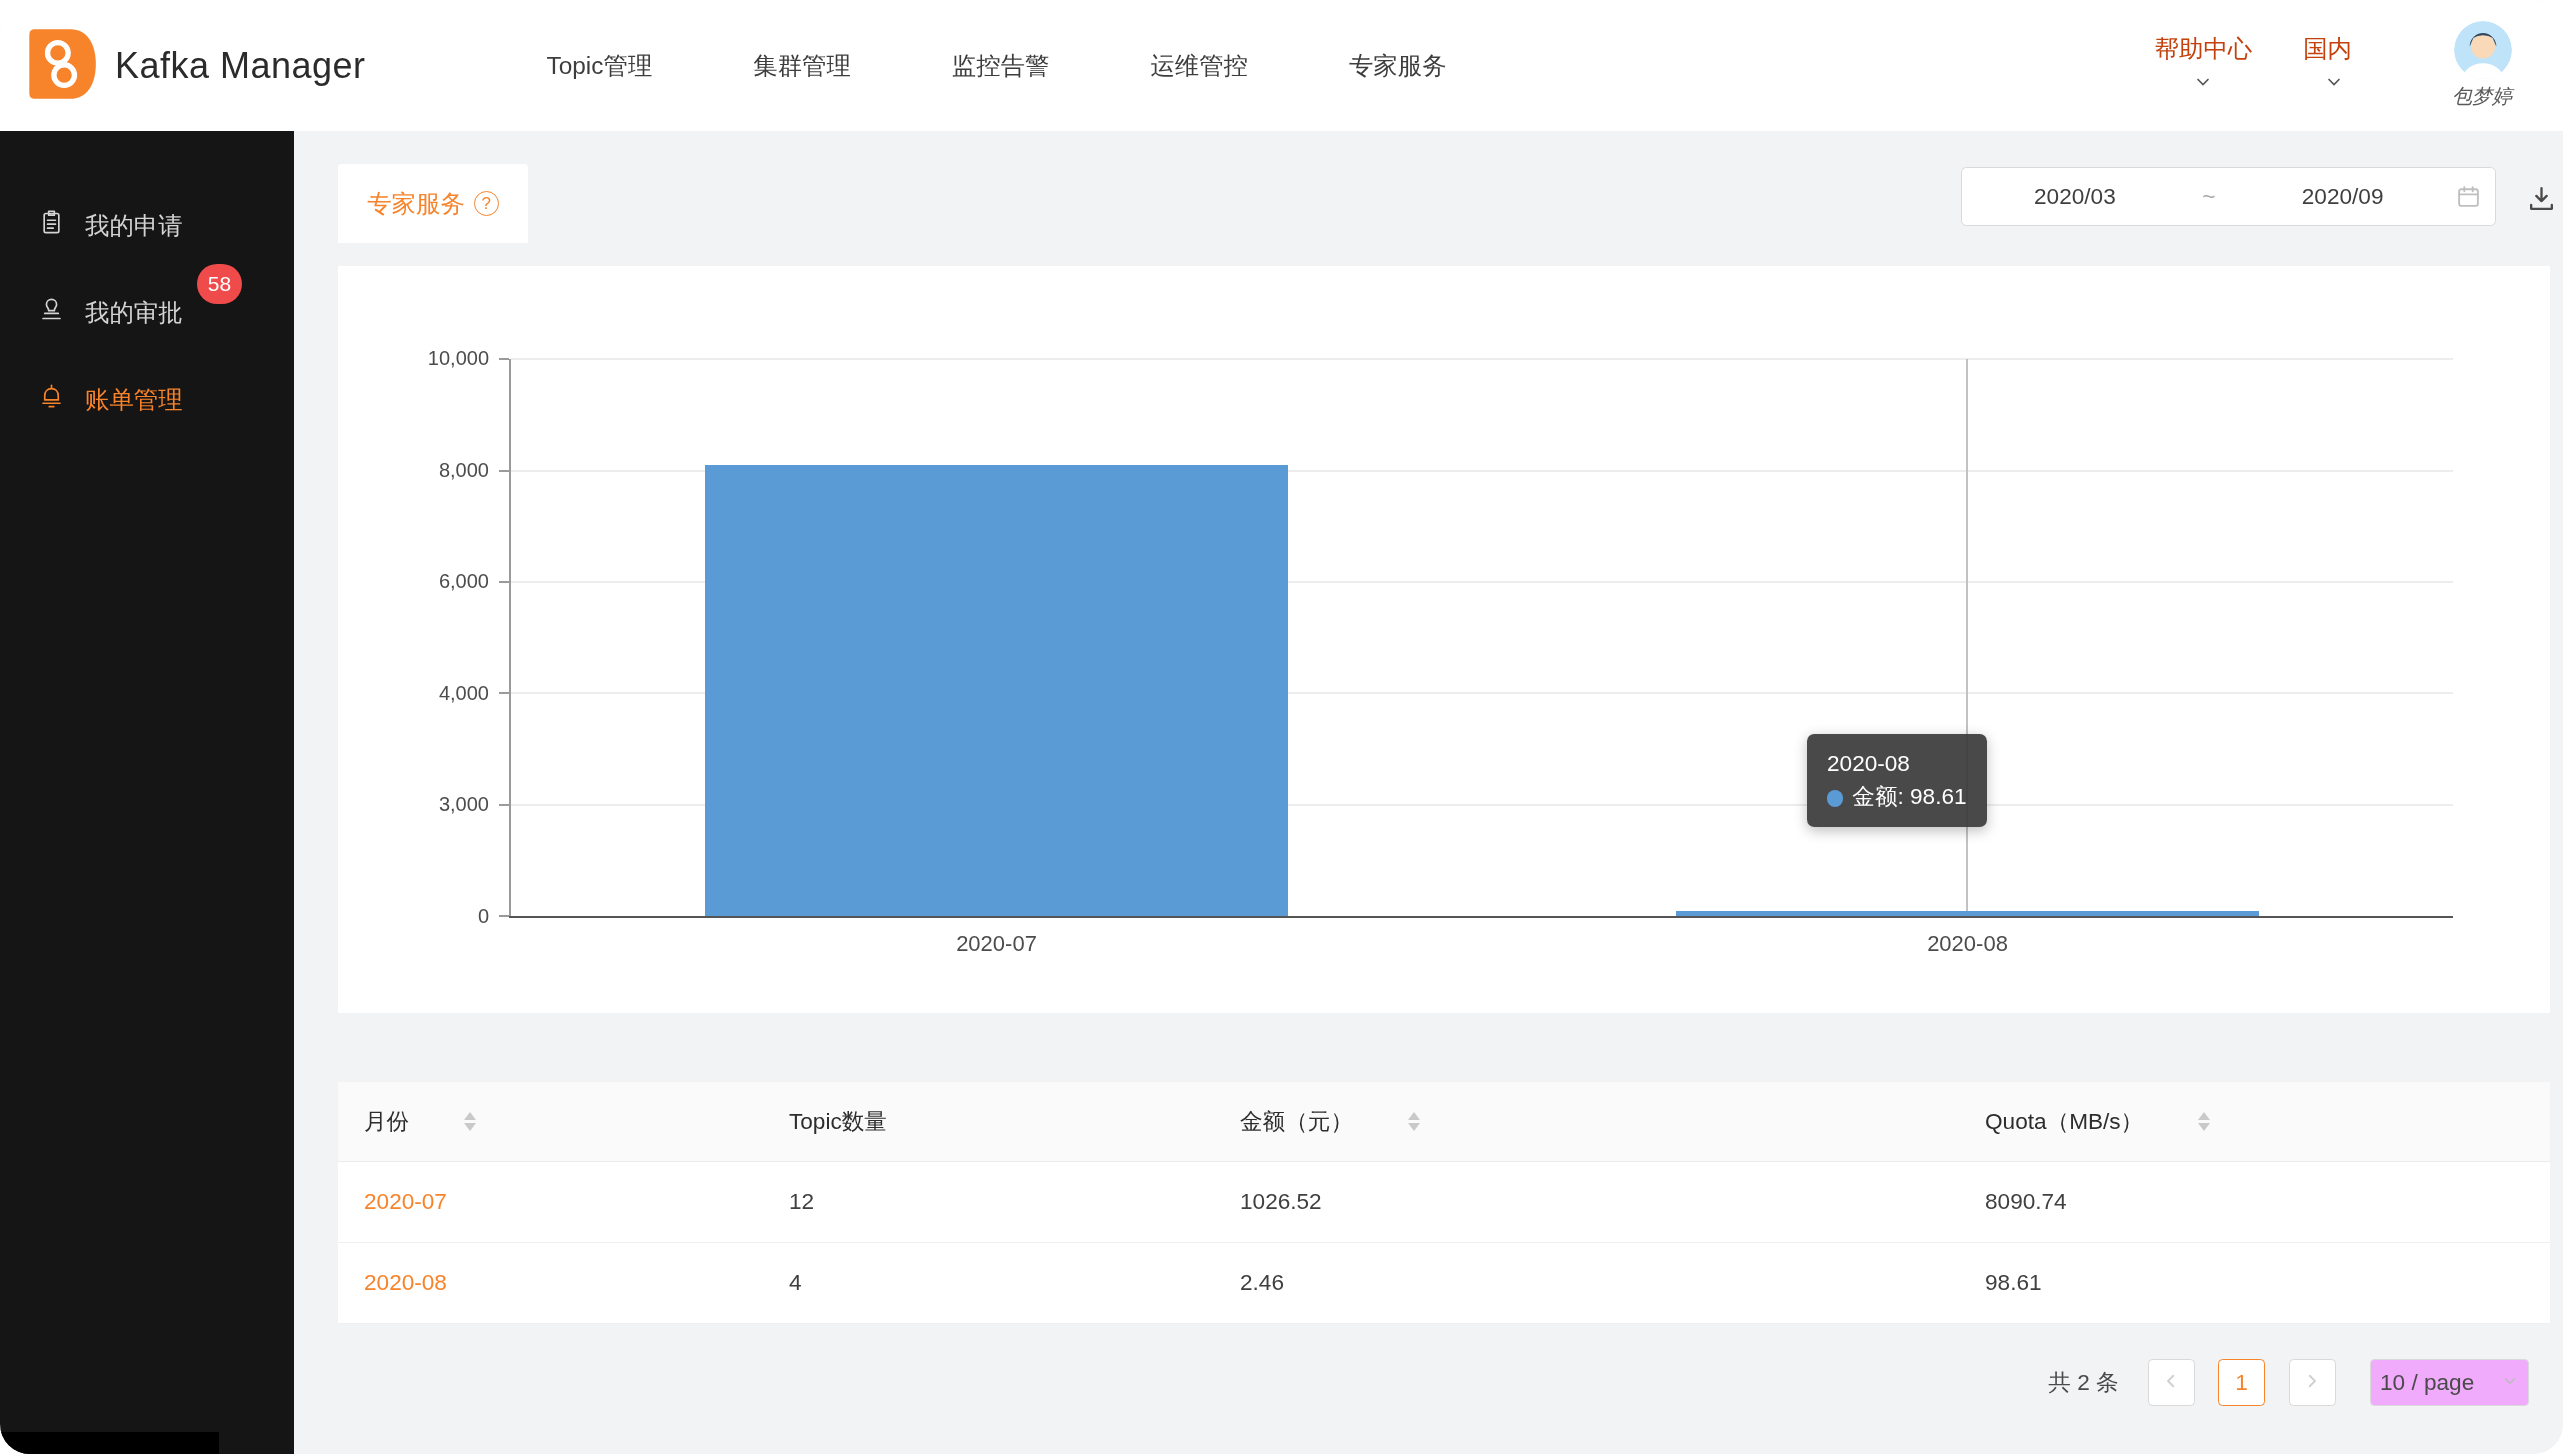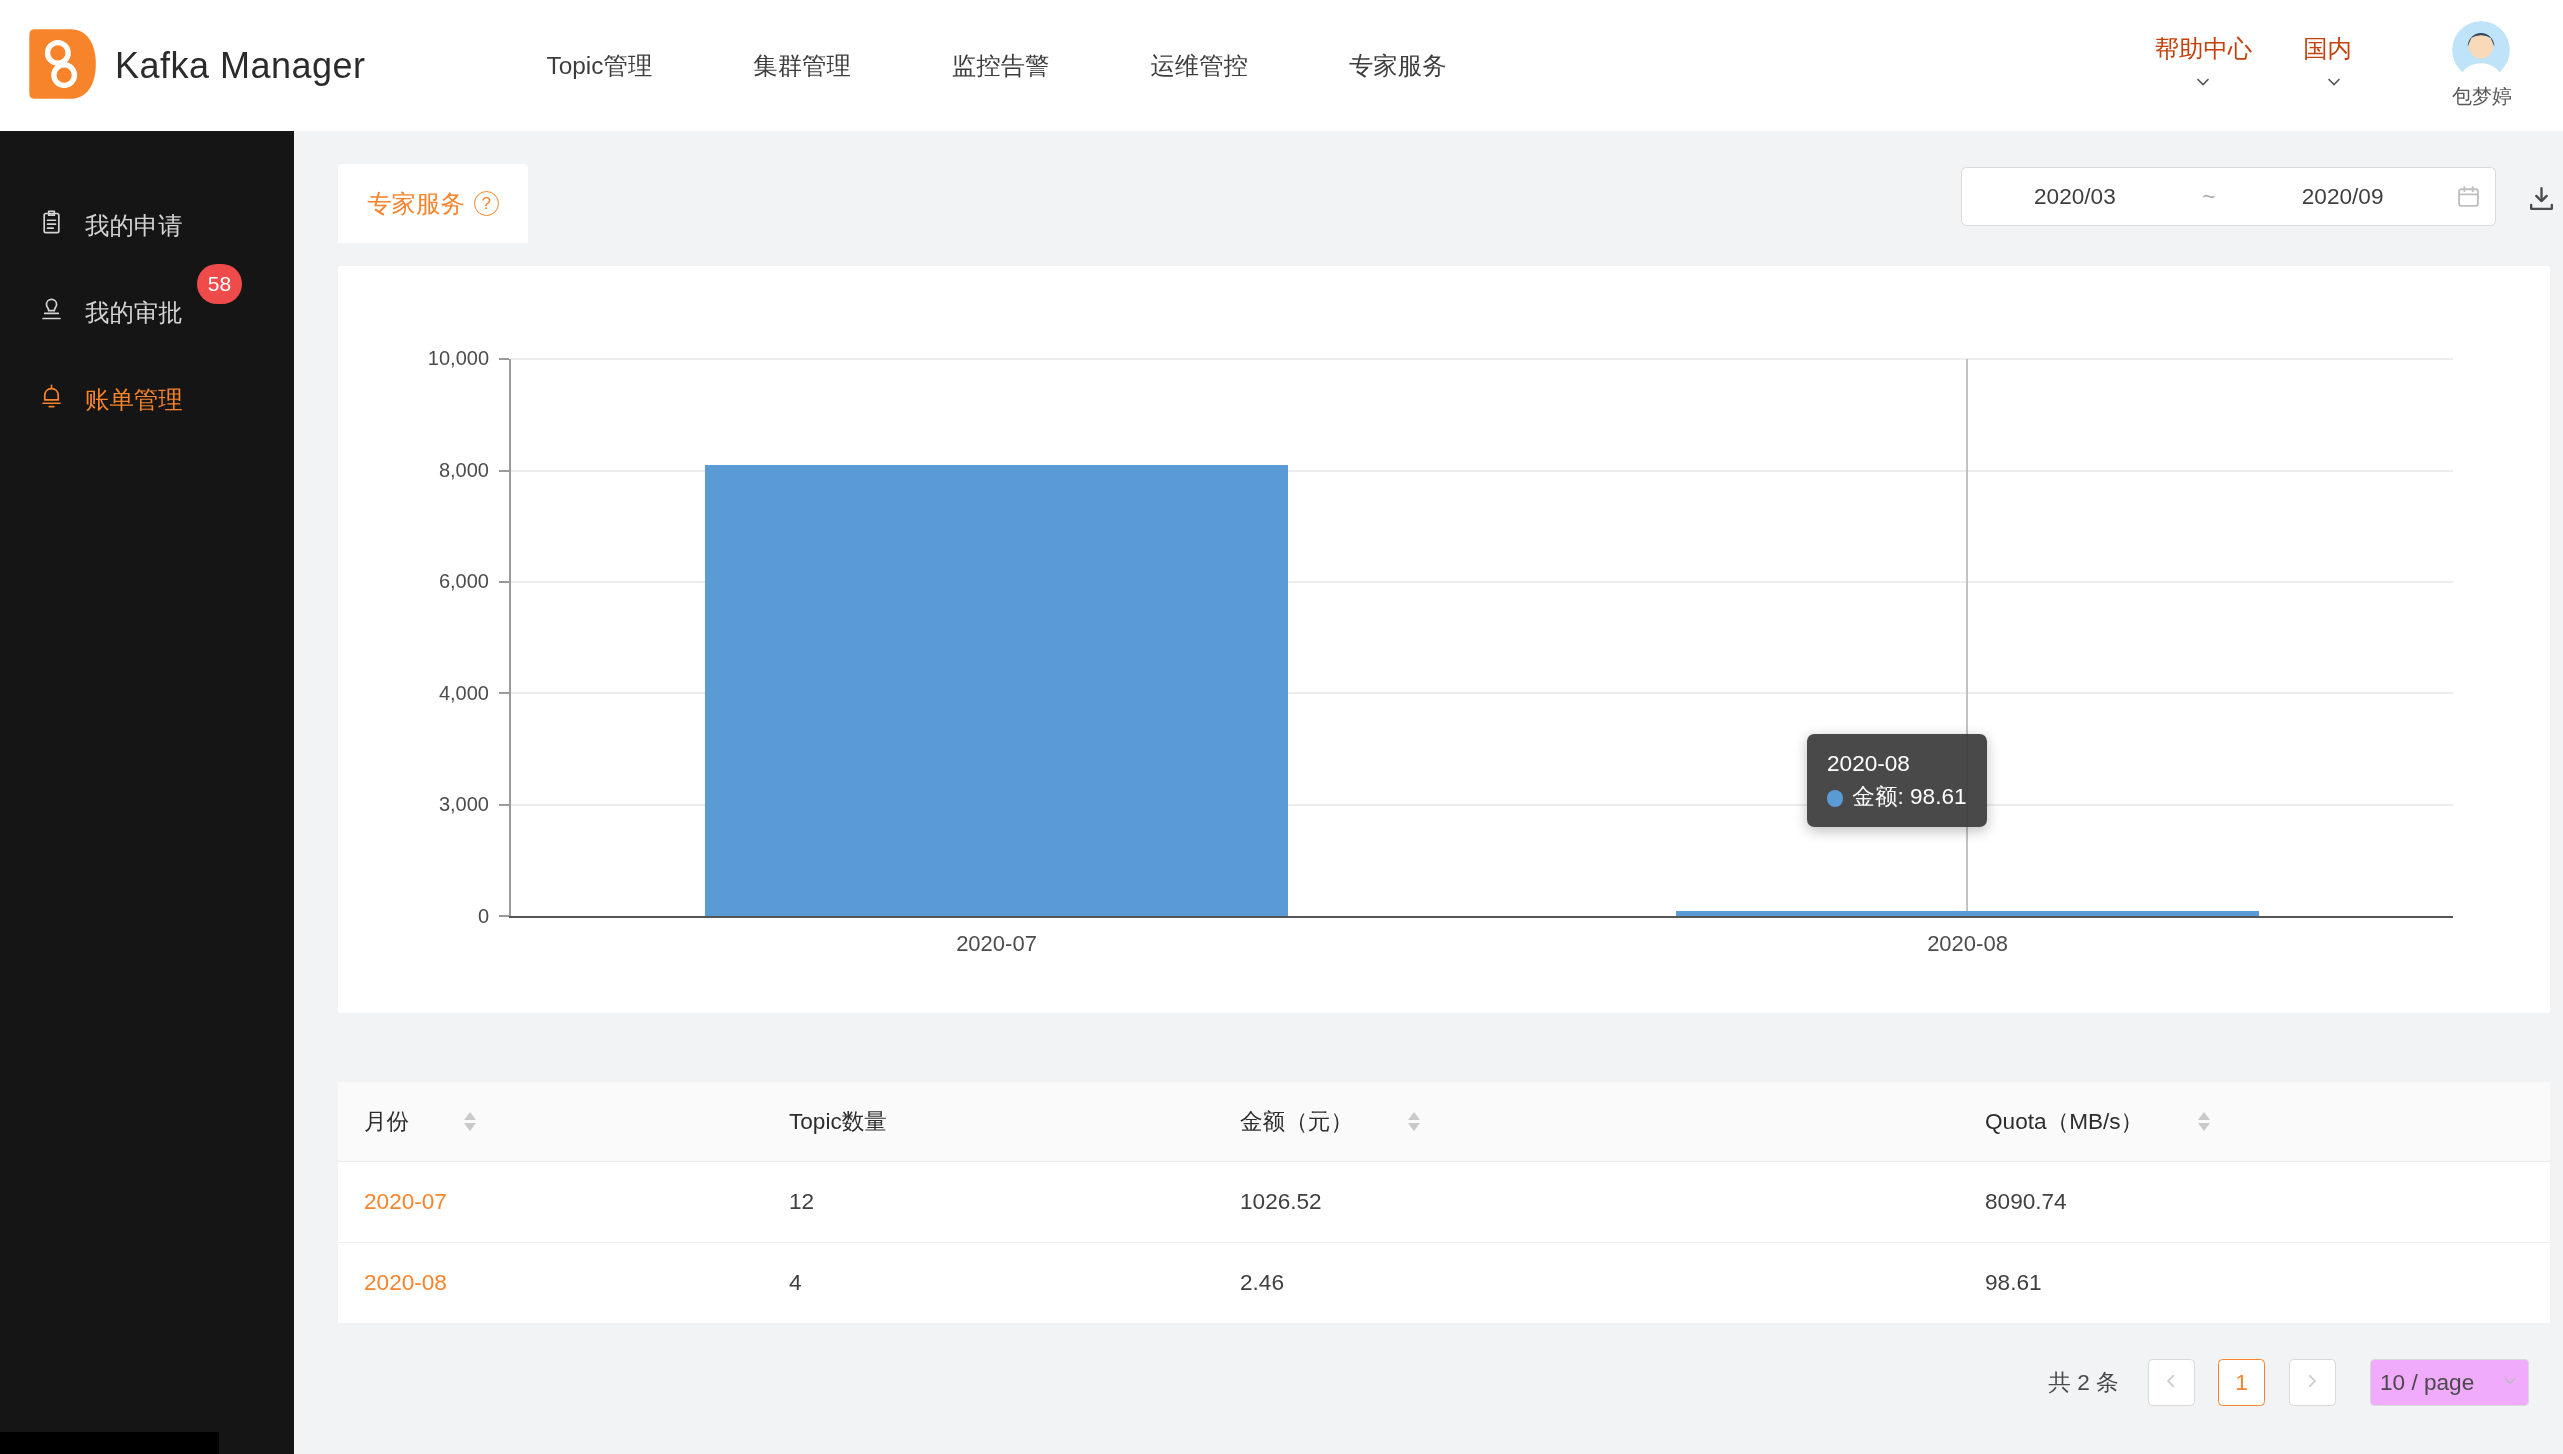--- a/index.html
+++ b/index.html
@@ -1,28 +1,28 @@
 <!DOCTYPE html>
 <html style="font-size:14.5px"><head>
 <meta charset="utf-8">
 <title>Kafka Manager</title>
 <style>
   * { margin:0; padding:0; box-sizing:border-box; }
   body { font-family:"Liberation Sans", sans-serif; background:#fff; }
-  .page { position:relative; width:2563px; height:1454px; overflow:hidden; background:#f2f3f5; }
+  .page { position:relative; width:2563px; height:1454px; overflow:hidden; background:#f2f3f5;border-radius:30px; }
 
   
   .header { position:absolute; top:0; left:0; right:0; height:131px; background:#fff; display:flex; align-items:center; padding:0 51px 0 22.6px; z-index:5; }
   .brand { display:flex; align-items:center; gap:16.3px; }
   .brand-title { font-size:36px; color:#2b2b2b; font-weight:500; letter-spacing:0.5px; }
   .main-nav { display:flex; align-items:center; gap:101px; margin-left:181px; }
   .nav-item { font-size:24.4px; color:#3d3d3d; cursor:pointer; white-space:nowrap; }
   .header-right { margin-left:auto; display:flex; align-items:center; gap:51px; }
   .hdr-menu { display:flex; align-items:center; gap:5.4px; font-size:24.4px; color:#c2410c; cursor:pointer; white-space:nowrap;flex-direction:column; }
-  .user-block { display:flex; flex-direction:column; align-items:flex-start; margin-left:49px; cursor:pointer; }
+  .user-block { display:flex; flex-direction:column; align-items:flex-end; margin-left:49px; cursor:pointer;font-style:italic; }
   .avatar { width:58px; height:58px; border-radius:50%; overflow:hidden; display:block; }
   .username { font-size:20px; color:#5a5a5a; margin-top:3.6px; }
 
   
   .sidebar { position:absolute; left:0; top:131px; bottom:0; width:294px; background:#151515; padding-top:51px; z-index:4; }
   .side-item { position:relative; height:87px; display:flex; align-items:center; gap:20px; padding-left:38px; font-size:24.4px; color:#d4d4d4; cursor:pointer; }
   .side-item.active { color:#f7832a; }
   .side-badge { position:absolute; left:197px; top:-5.4px; min-width:45px; height:40px; padding:0 9px; background:#ef4b4b; border-radius:20px; color:#fff; font-size:21px; display:flex; align-items:center; justify-content:center; }
   .side-bottom-strip { position:absolute; left:0; bottom:0; width:219px; height:22px; background:#000; }
 

